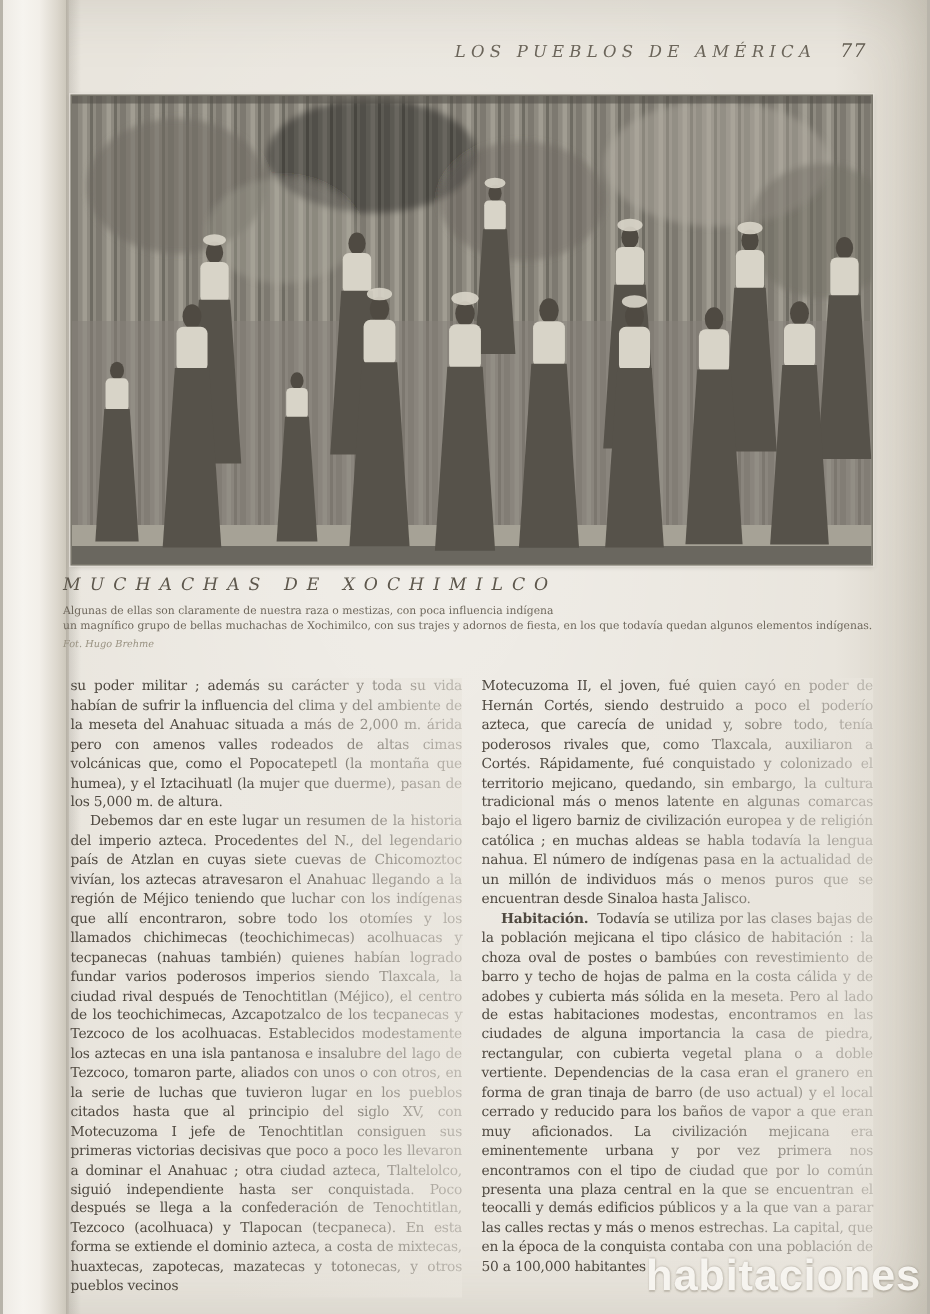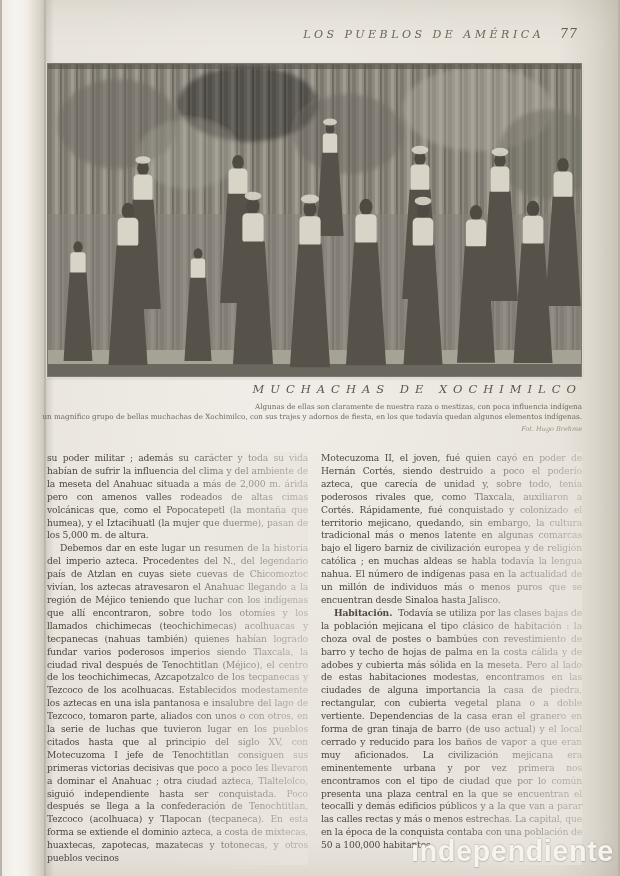--- a/index.html
+++ b/index.html
@@ -35,21 +35,21 @@
   
   .photo{
     position:absolute;left:45px;top:63px;width:533px;height:312px;
     border:1px solid rgba(90,85,75,0.35);
     box-shadow:0 0 0 1px rgba(233,229,221,0.6), 0 1px 3px rgba(80,75,65,0.25);
     background:#8e8a80;
   }
   .photo svg{display:block;width:100%;height:100%;}
   
   .caption{
-    position:absolute;left:40px;top:382px;width:540px;text-align:right;
+    position:absolute;left:40px;top:382px;width:540px;text-align:left;
   }
   .cap-title{
     font-style:italic;font-size:11.5px;letter-spacing:6px;color:#5d574c;
     white-space:nowrap;margin-bottom:6px;
   }
   .cap-line{
     font-size:7.2px;line-height:9.6px;color:#6e675b;white-space:nowrap;
   }
   .cap-credit{
     margin-top:4px;font-style:italic;font-size:6.5px;color:#9a9383;
@@ -171,15 +171,15 @@
     <div class="col">
       <p><span>su poder militar ; además su carácter y toda su vida habían de sufrir la influencia del clima y del ambiente de la meseta del Anahuac situada a más de 2,000 m. árida pero con amenos valles rodeados de altas cimas volcánicas que, como el Popocatepetl (la montaña que humea), y el Iztacihuatl (la mujer que duerme), pasan de los 5,000 m. de altura.</span></p>
       <p class="indent"><span>Debemos dar en este lugar un resumen de la historia del imperio azteca. Procedentes del N., del legendario país de Atzlan en cuyas siete cuevas de Chicomoztoc vivían, los aztecas atravesaron el Anahuac llegando a la región de Méjico teniendo que luchar con los indígenas que allí encontraron, sobre todo los otomíes y los llamados chichimecas (teochichimecas) acolhuacas y tecpanecas (nahuas también) quienes habían logrado fundar varios poderosos imperios siendo Tlaxcala, la ciudad rival después de Tenochtitlan (Méjico), el centro de los teochichimecas, Azcapotzalco de los tecpanecas y Tezcoco de los acolhuacas. Establecidos modestamente los aztecas en una isla pantanosa e insalubre del lago de Tezcoco, tomaron parte, aliados con unos o con otros, en la serie de luchas que tuvieron lugar en los pueblos citados hasta que al principio del siglo XV, con Motecuzoma I jefe de Tenochtitlan consiguen sus primeras victorias decisivas que poco a poco les llevaron a dominar el Anahuac ; otra ciudad azteca, Tlaltelolco, siguió independiente hasta ser conquistada. Poco después se llega a la confederación de Tenochtitlan, Tezcoco (acolhuaca) y Tlapocan (tecpaneca). En esta forma se extiende el dominio azteca, a costa de mixtecas, huaxtecas, zapotecas, mazatecas y totonecas, y otros pueblos vecinos</span></p>
     </div>
     <div class="col">
       <p><span>Motecuzoma II, el joven, fué quien cayó en poder de Hernán Cortés, siendo destruido a poco el poderío azteca, que carecía de unidad y, sobre todo, tenía poderosos rivales que, como Tlaxcala, auxiliaron a Cortés. Rápidamente, fué conquistado y colonizado el territorio mejicano, quedando, sin embargo, la cultura tradicional más o menos latente en algunas comarcas bajo el ligero barniz de civilización europea y de religión católica ; en muchas aldeas se habla todavía la lengua nahua. El número de indígenas pasa en la actualidad de un millón de individuos más o menos puros que se encuentran desde Sinaloa hasta Jalisco.</span></p>
       <p class="indent"><span class="lead">Habitación.</span><span>Todavía se utiliza por las clases bajas de la población mejicana el tipo clásico de habitación : la choza oval de postes o bambúes con revestimiento de barro y techo de hojas de palma en la costa cálida y de adobes y cubierta más sólida en la meseta. Pero al lado de estas habitaciones modestas, encontramos en las ciudades de alguna importancia la casa de piedra, rectangular, con cubierta vegetal plana o a doble vertiente. Dependencias de la casa eran el granero en forma de gran tinaja de barro (de uso actual) y el local cerrado y reducido para los baños de vapor a que eran muy aficionados. La civilización mejicana era eminentemente urbana y por vez primera nos encontramos con el tipo de ciudad que por lo común presenta una plaza central en la que se encuentran el teocalli y demás edificios públicos y a la que van a parar las calles rectas y más o menos estrechas. La capital, que en la época de la conquista contaba con una población de 50 a 100,000 habitantes</span></p>
     </div>
   </div>
 
-  <div class="watermark">independiente</div>
+  <div class="watermark">habitaciones</div>
 
 </div>
 
 </body></html>

